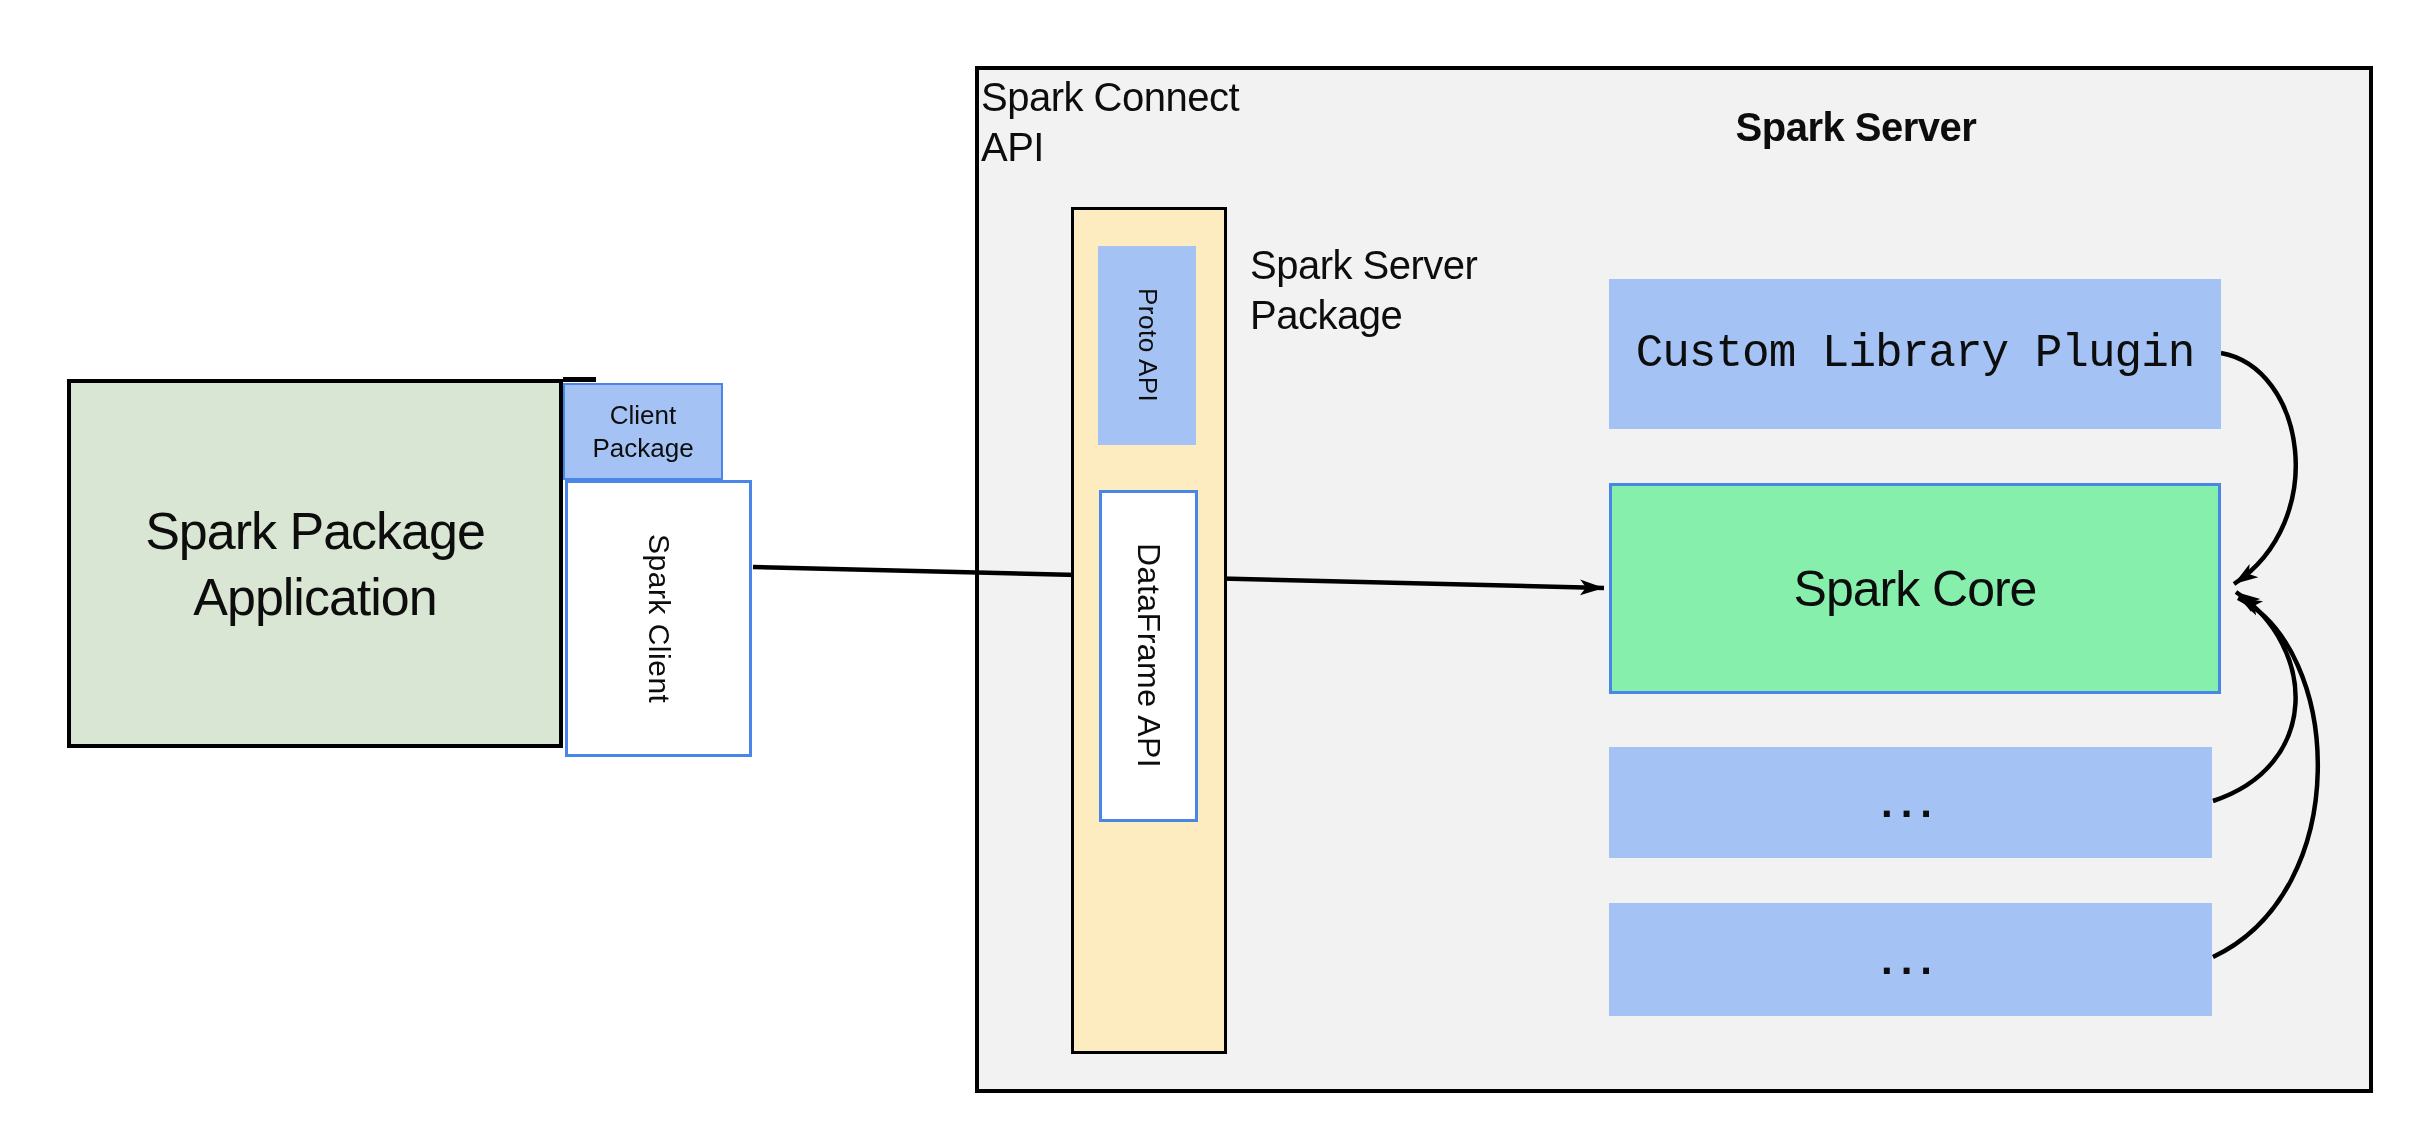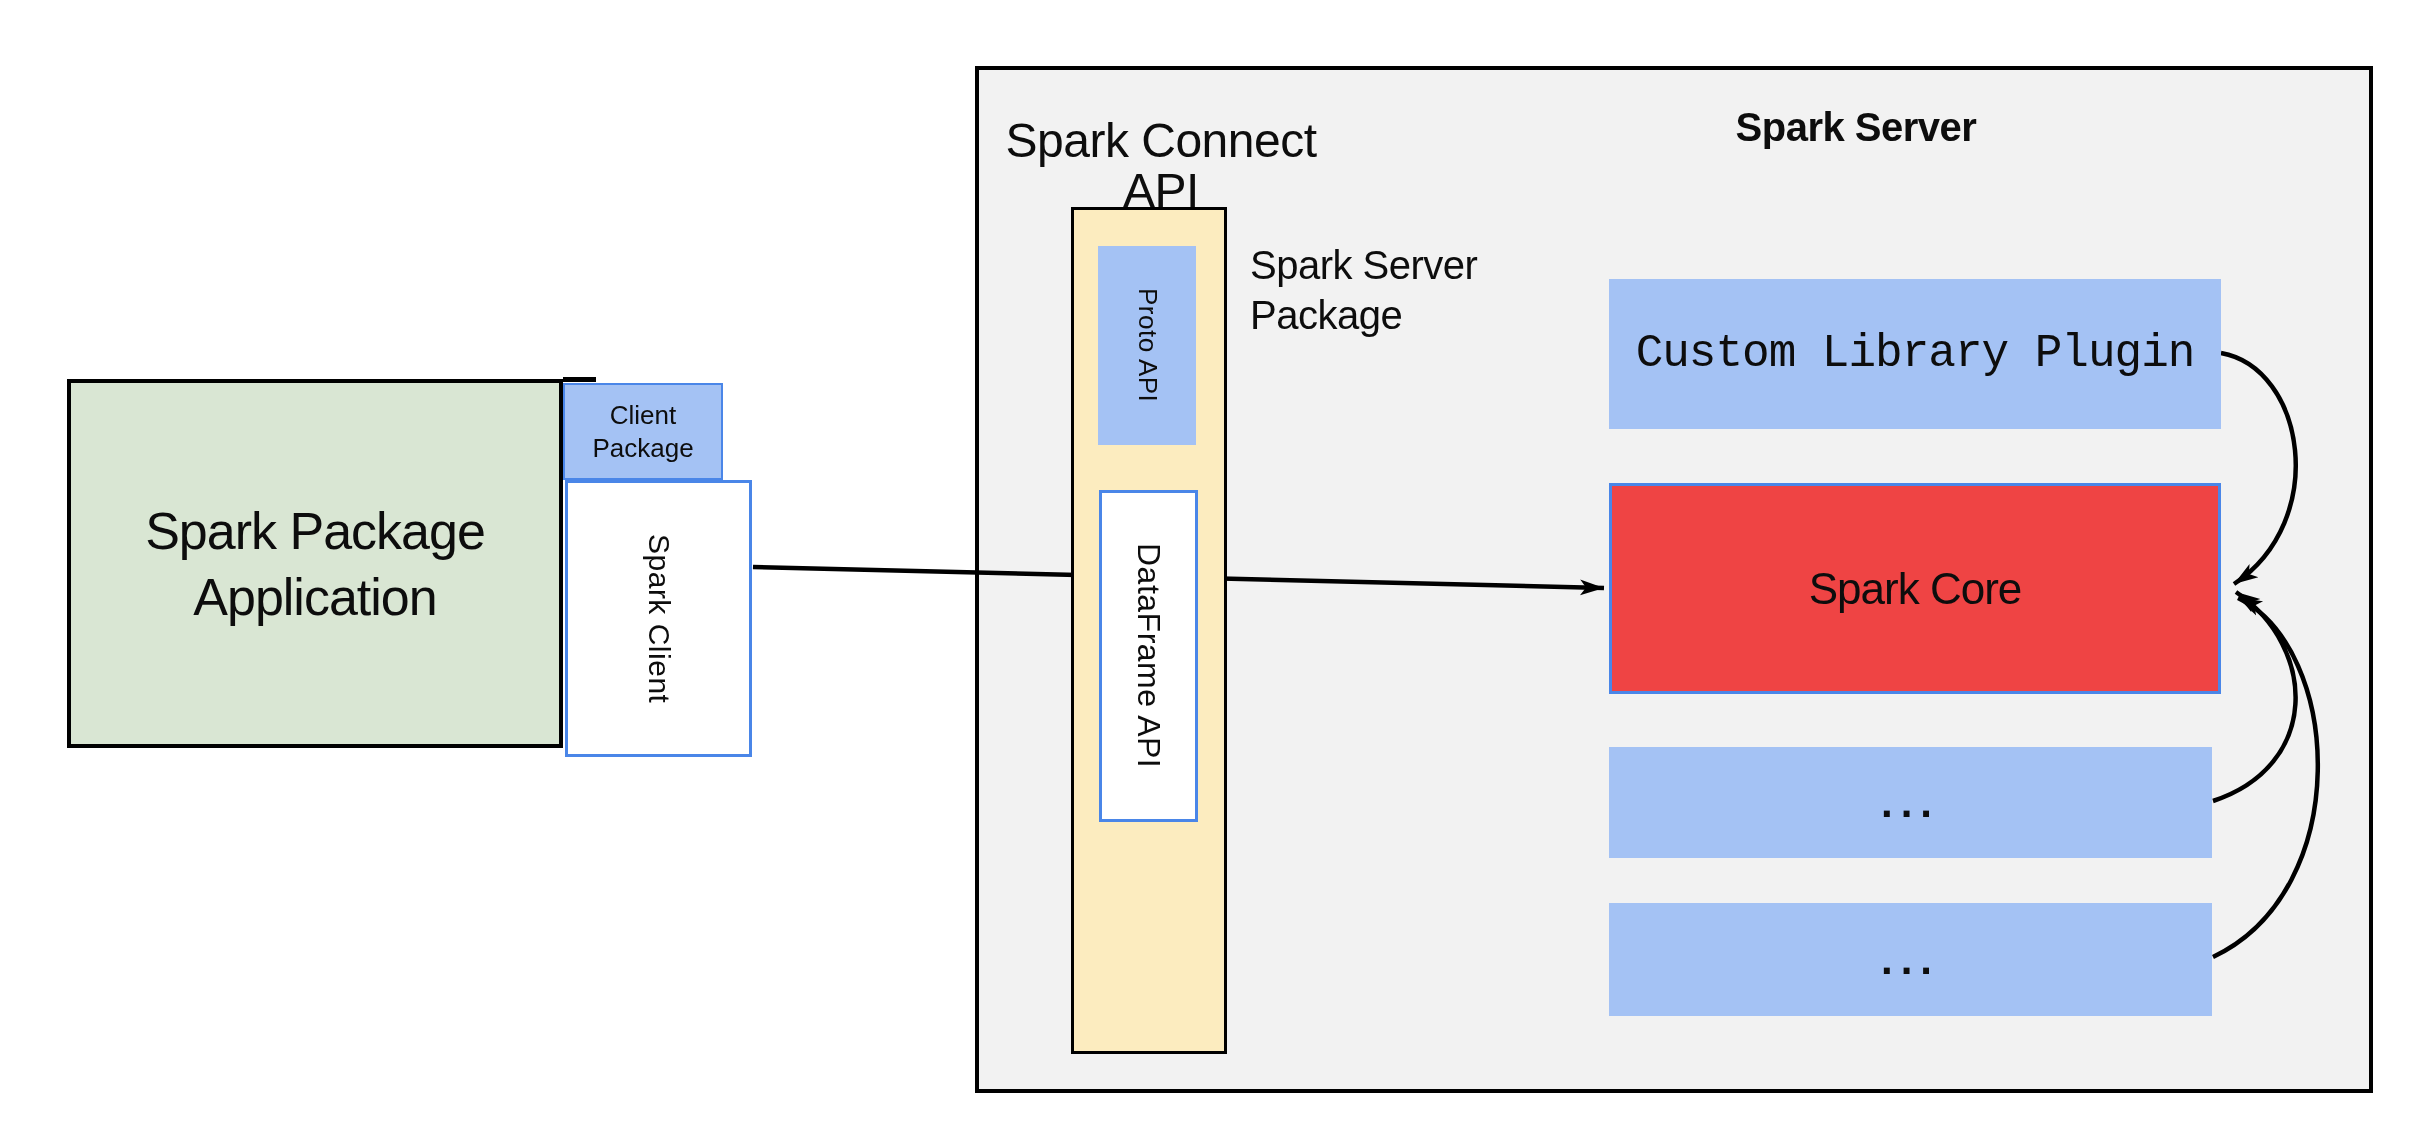--- a/index.html
+++ b/index.html
@@ -41,21 +41,21 @@
   }
   .spark-client{
     left:565px;top:480px;width:187px;height:277px;
     background:#fff;border:3px solid #4a86e8;
     font-size:30px;z-index:11;
   }
 
   .label{z-index:10;white-space:pre-line;}
   .connect-label{
     left:981px;top:72px;width:360px;
-    text-align:center;font-size:48px;line-height:50px;letter-spacing:-0.5px;margin-top:44px;
+    text-align:left;font-size:40px;line-height:50px;letter-spacing:-0.5px;
   }
   .server-title{
     left:1676px;top:102px;width:360px;
     text-align:center;font-size:40px;line-height:50px;font-weight:700;letter-spacing:-0.5px;
   }
   .server-lib-label{
     left:1250px;top:240px;width:330px;
     text-align:left;font-size:40px;line-height:50px;letter-spacing:-0.5px;
   }
 
@@ -72,22 +72,22 @@
     background:#fff;border:3px solid #4a86e8;font-size:32px;z-index:11;
   }
   .vtext{writing-mode:vertical-rl;letter-spacing:0.5px;}
 
   .plugin-box{
     left:1609px;top:279px;width:612px;height:150px;
     background:#a4c2f4;font-size:46px;letter-spacing:-1px;font-family:Liberation Mono, monospace;
   }
   .core-box{
     left:1609px;top:483px;width:612px;height:211px;
-    background:#ef4444;border:3px solid #4a86e8;
-    font-size:44px;letter-spacing:-1px;
+    background:#86efac;border:3px solid #4a86e8;
+    font-size:50px;letter-spacing:-1px;
   }
   .dots-box-1{
     left:1609px;top:747px;width:603px;height:111px;
     background:#a4c2f4;font-size:42px;font-weight:700;letter-spacing:8px;
   }
   .dots-box-2{
     left:1609px;top:903px;width:603px;height:113px;
     background:#a4c2f4;font-size:42px;font-weight:700;letter-spacing:8px;
   }
 </style>

